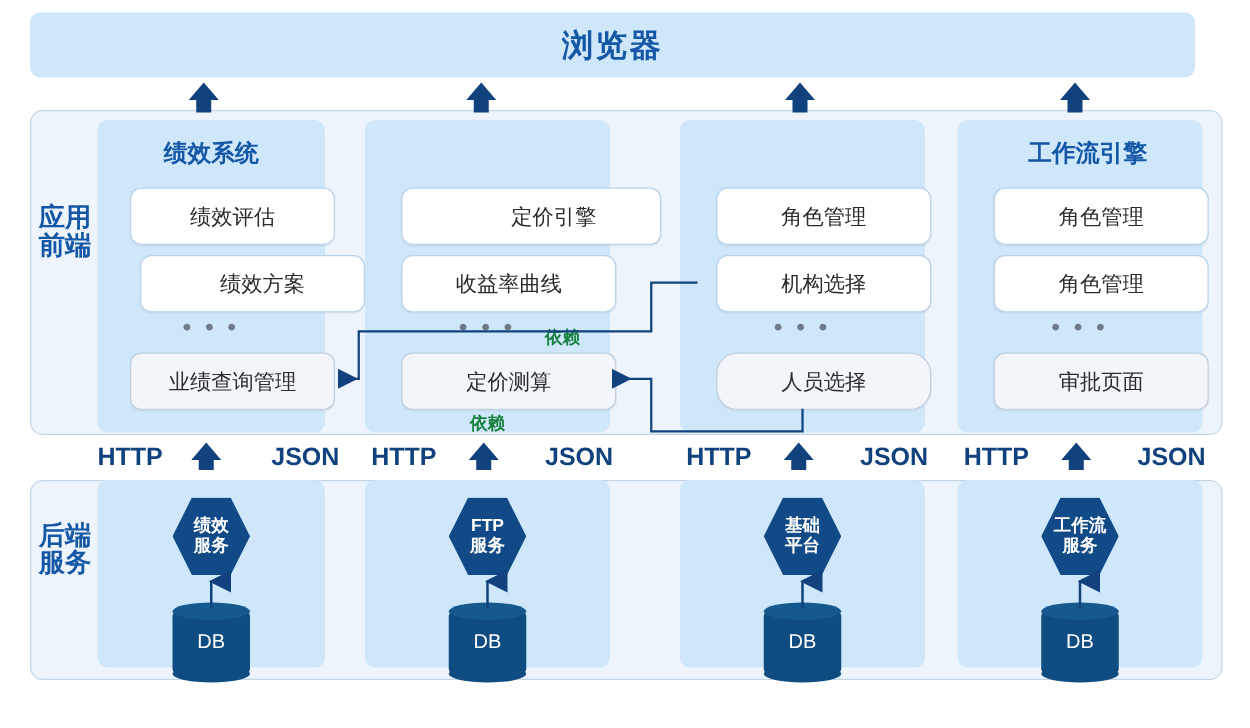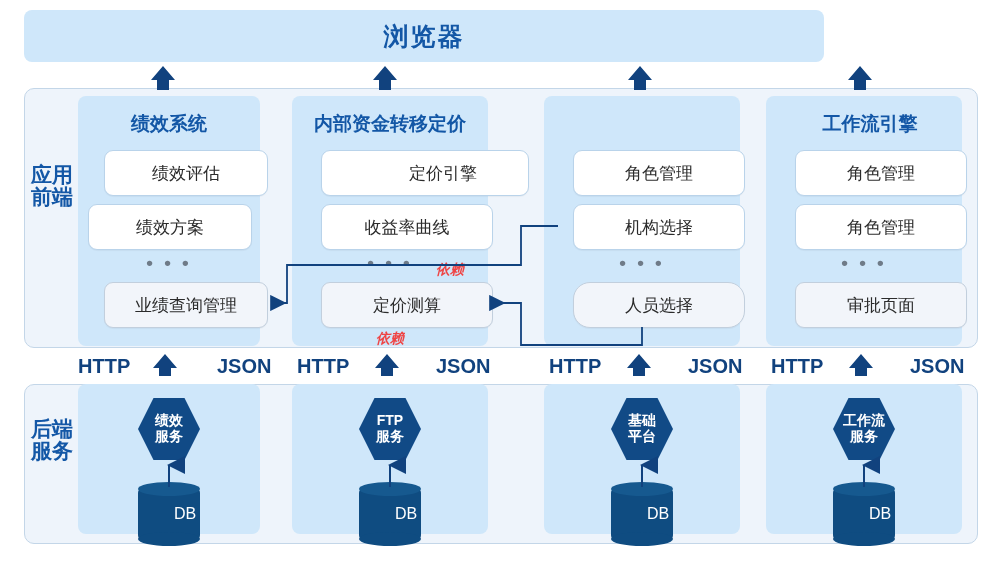--- a/index.html
+++ b/index.html
@@ -5,21 +5,21 @@
   html,body{margin:0;padding:0;}
   body{
     width:1000px;height:582px;background:#ffffff;
     font-family:"Liberation Sans","DejaVu Sans",sans-serif;
     overflow:hidden;position:relative;
   }
   #diagram{position:absolute;left:0;top:0;width:1000px;height:582px;}
 
   
   .browser-bar{
-    position:absolute;left:24px;top:10px;width:800px;height:52px;
+    position:absolute;left:24px;top:10px;width:932px;height:52px;
     background:#cfe7fa;border-radius:8px;
     display:flex;align-items:center;justify-content:center;
   }
   .browser-bar .title{
     color:#1357a6;font-size:25px;font-weight:bold;letter-spacing:2px;
   }
 
   
   .section-panel{
     position:absolute;background:#eef4fb;
@@ -90,26 +90,26 @@
     position:absolute;left:0;top:-7px;width:62px;height:14px;
     background:#16598f;border-radius:50%;
   }
   .db .bot-ellipse{
     position:absolute;left:0;bottom:-7px;width:62px;height:14px;
     background:#0f4c81;border-radius:50%;
   }
   .db .db-text{
     position:absolute;left:0;top:0;width:62px;height:50px;
     display:flex;align-items:center;justify-content:center;
-    color:#ffffff;font-size:16px;font-weight:normal;padding-left:16px;
+    color:#ffffff;font-size:16px;font-weight:normal;
   }
 
   .dep-label{
     position:absolute;height:18px;line-height:18px;
-    color:#ef4444;font-size:14px;font-weight:bold;text-align:center;font-style:italic;
+    color:#15803d;font-size:14px;font-weight:bold;text-align:center;
   }
 
   svg.overlay{position:absolute;left:0;top:0;width:1000px;height:582px;
     pointer-events:none;}
 </style>
 </head>
 <body>
 
 <div id="diagram">
 
@@ -119,38 +119,37 @@
 
   <div class="section-panel" id="frontend-panel"></div>
   <div class="section-label" id="frontend-label">应用前端</div>
 
   <div class="section-panel" id="backend-panel"></div>
   <div class="section-label" id="backend-label">后端服务</div>
 
   <div class="col-band top" style="left:78px;width:182px;"></div>
   <div class="col-title" style="left:78px;width:182px;">绩效系统</div>
   <div class="module-box" style="left:88px;top:150px;width:162px;">绩效评估</div>
-  <div class="module-box" style="left:72px;top:204px;width:162px;">绩效方案</div>
+  <div class="module-box" style="left:96px;top:204px;width:162px;padding-left:16px;">绩效方案</div>
   <div class="ellipsis" style="left:88px;top:258px;width:162px;">• • •</div>
   <div class="module-box tinted" style="left:88px;top:282px;width:162px;">业绩查询管理</div>
   <div class="col-band bot" style="left:78px;width:182px;"></div>
   <div class="proto-label" style="left:78px;">HTTP</div>
   <div class="proto-label" style="left:217px;">JSON</div>
   <div class="hexagon" style="left:138px;top:398px;">
     <span>绩效</span>
     <span class="l2">服务</span>
   </div>
   <div class="db" style="left:138px;top:489px;">
     <div class="top-ellipse"></div>
     <div class="bot-ellipse"></div>
     <div class="db-text">DB</div>
   </div>
 
   <div class="col-band top" style="left:292px;width:196px;"></div>
-  <div class="col-title" style="left:292px;width:196px;">内部资金转移定价</div>
   <div class="module-box" style="left:305px;top:150px;width:170px;padding-left:36px;">定价引擎</div>
   <div class="module-box" style="left:305px;top:204px;width:170px;">收益率曲线</div>
   <div class="ellipsis" style="left:305px;top:258px;width:170px;">• • •</div>
   <div class="module-box tinted" style="left:305px;top:282px;width:170px;">定价测算</div>
   <div class="col-band bot" style="left:292px;width:196px;"></div>
   <div class="proto-label" style="left:297px;">HTTP</div>
   <div class="proto-label" style="left:436px;">JSON</div>
   <div class="hexagon" style="left:359px;top:398px;">
     <span>FTP</span>
     <span class="l2">服务</span>

